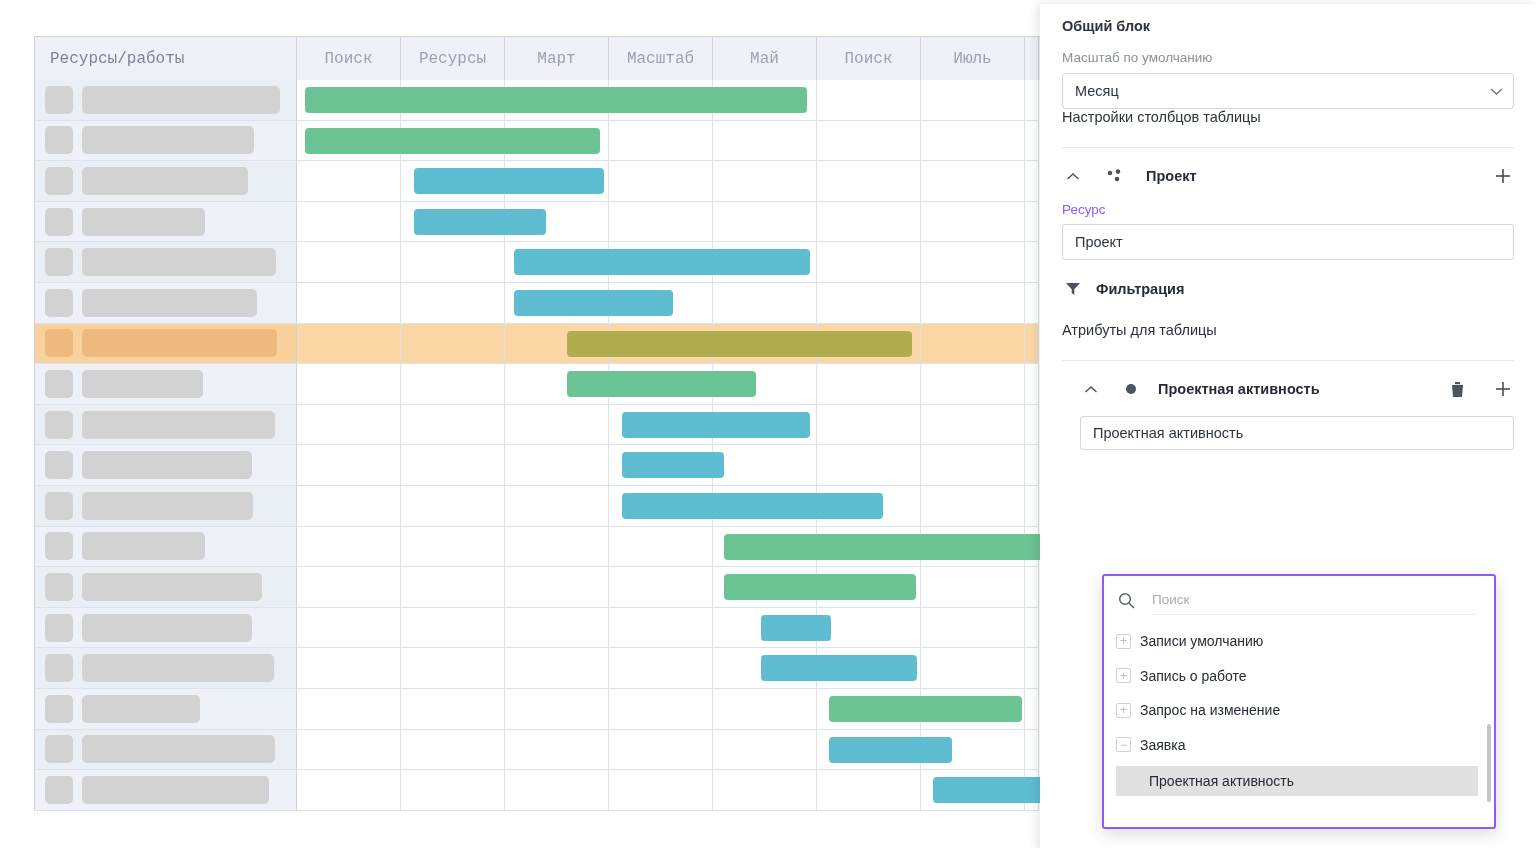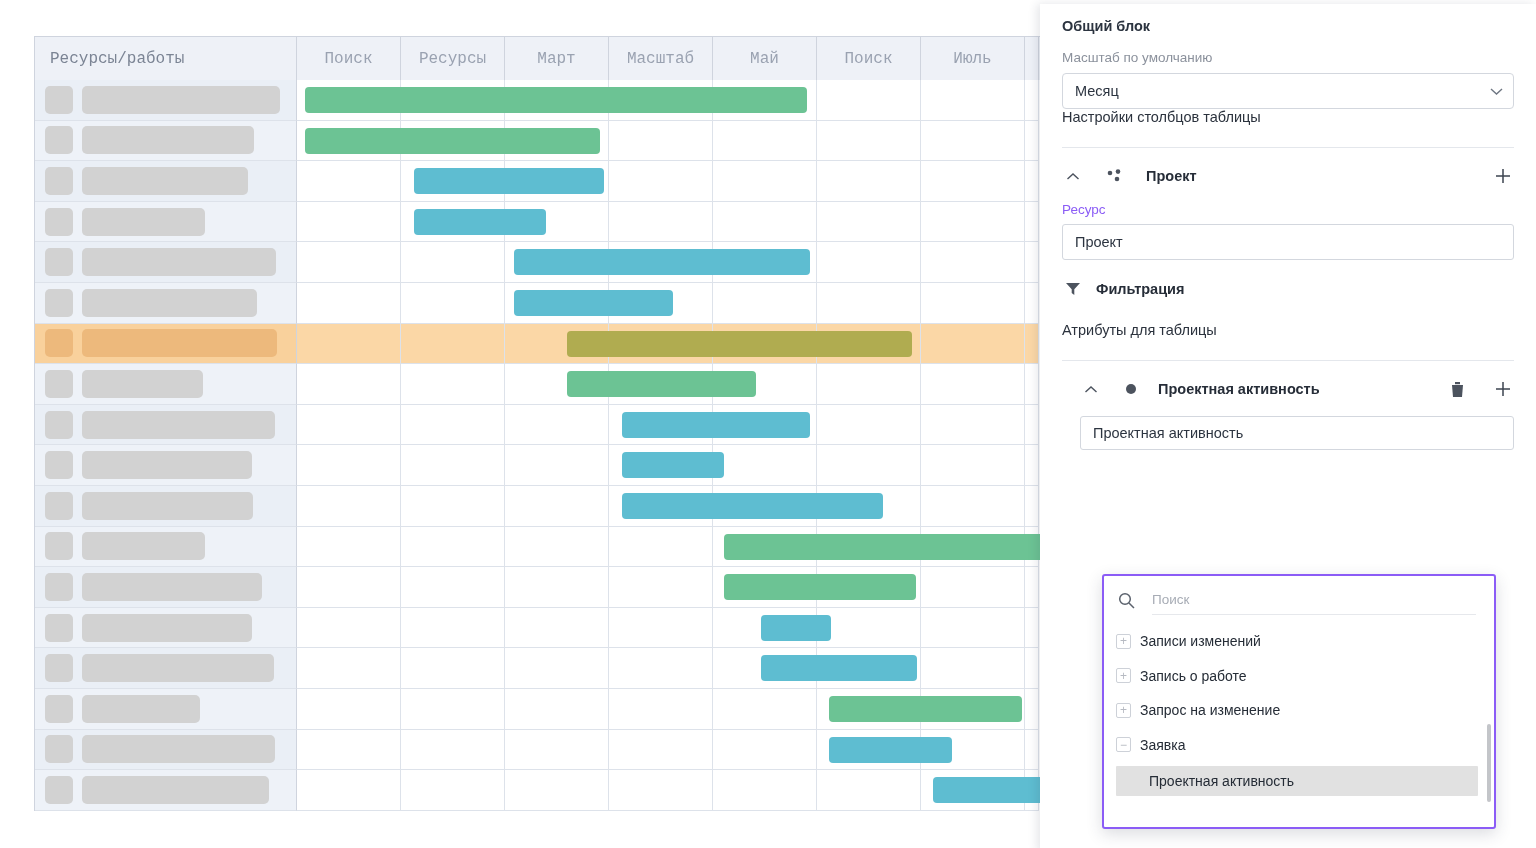--- a/index.html
+++ b/index.html
@@ -625,21 +625,21 @@
           <svg width="17" height="17" viewBox="0 0 17 17">
             <circle cx="7" cy="7" r="5.3" fill="none" stroke="#5a616c" stroke-width="1.5"></circle>
             <path d="M11 11 L16 16" stroke="#5a616c" stroke-width="1.5"></path>
           </svg>
         </span>
         <input class="s-input" type="text" placeholder="Поиск" style="">
       </div>
       <div id="dd-items">
           <div class="dd-item">
             <span class="pm-box">+</span>
-            <span class="it-label">Записи изменений</span>
+            <span class="it-label">Записи умолчанию</span>
           </div>
           <div class="dd-item">
             <span class="pm-box">+</span>
             <span class="it-label">Запись о работе</span>
           </div>
           <div class="dd-item">
             <span class="pm-box">+</span>
             <span class="it-label">Запрос на изменение</span>
           </div>
           <div class="dd-item">

